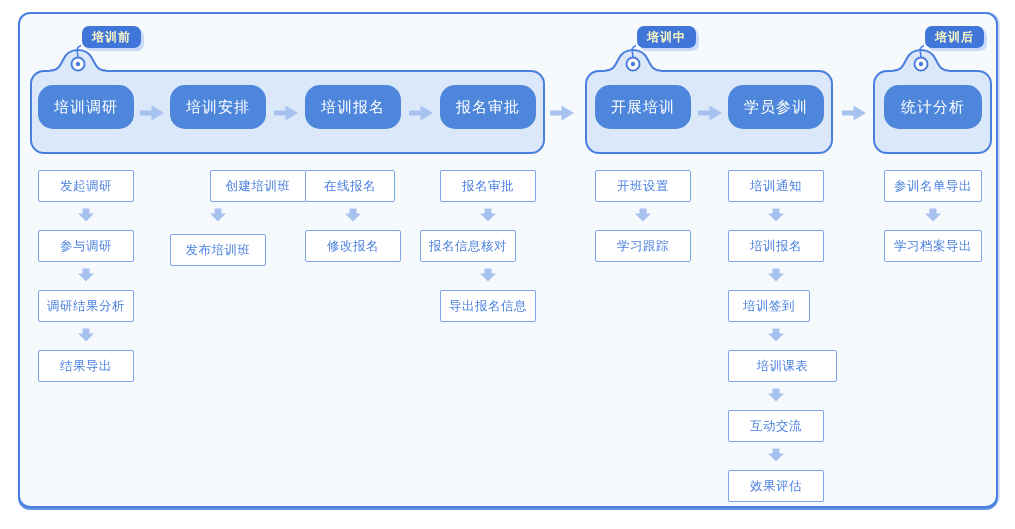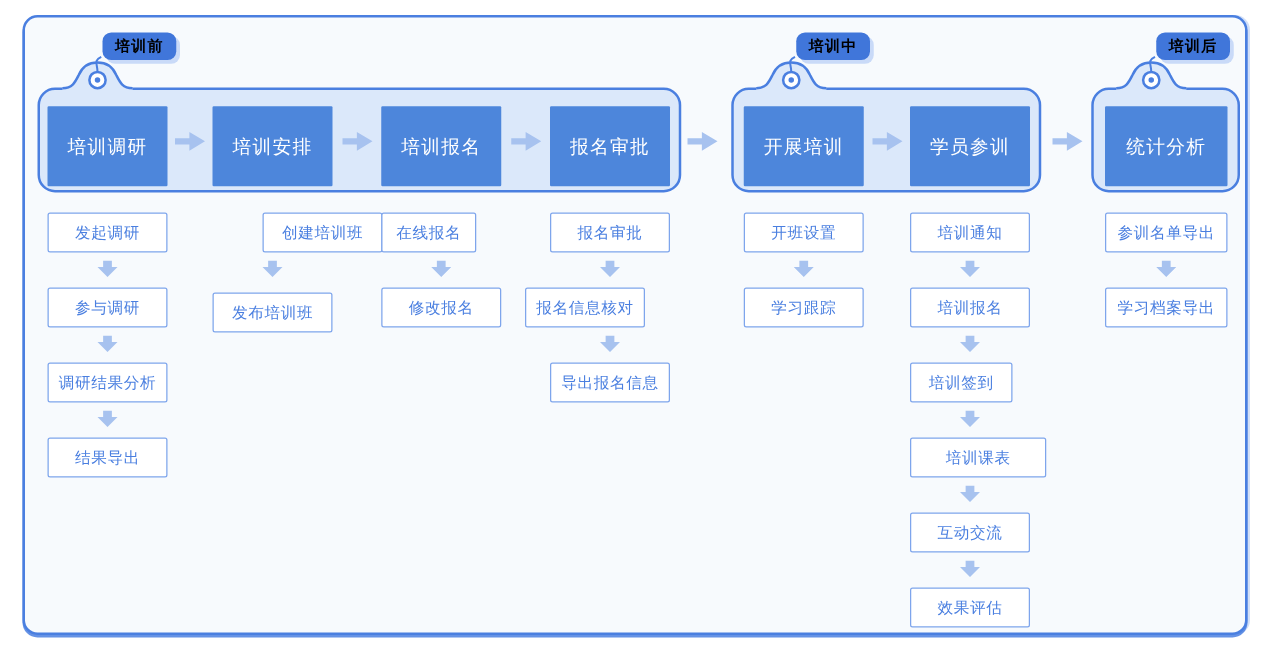--- a/index.html
+++ b/index.html
@@ -24,40 +24,40 @@
     box-shadow:0 2px 0 rgba(74,127,224,.85), 2px 0 0 rgba(74,127,224,.25);
   }
   .phase-group{
     position:absolute;top:70px;height:84px;
     background:var(--groupBg);
     border:2px solid var(--accent);
     border-radius:14px;
     box-sizing:border-box;
   }
   .main-box{
-    position:absolute;top:85px;height:64px;
+    position:absolute;top:85px;height:44px;
     background:var(--mainBox);
-    border-radius:1px;
+    border-radius:15px;
     color:#ffffff;font-size:15px;letter-spacing:1px;
     display:flex;align-items:center;justify-content:center;
     z-index:3;
   }
   .sub-box{
     position:absolute;height:32px;
     background:#ffffff;
     border:1px solid var(--subBorder);
     border-radius:2px;
     color:var(--subText);font-size:12.5px;letter-spacing:.5px;
     display:flex;align-items:center;justify-content:center;
     box-sizing:border-box;
   }
   .phase-tag{
     position:absolute;top:26px;height:22px;line-height:22px;
     padding:0 10px;
-    background:var(--tagBg);color:#000000;
+    background:var(--tagBg);color:#fef9c3;
     font-size:12px;font-weight:bold;letter-spacing:1px;
     border-radius:7px;
     box-shadow:3px 3px 0 var(--tagShadow);
     z-index:5;
   }
   .pin-svg{position:absolute;z-index:4;overflow:visible;}
   .arrow-wrap{position:absolute;z-index:2;display:block;line-height:0;}
 </style>
 </head>
 <body>
@@ -93,21 +93,21 @@
       </svg></span>
     <div class="sub-box" style="left: 170px; top: 170px; width: 96px; margin-left: 40px;">创建培训班</div>
     <span class="arrow-wrap" style="left: 209px; top: 208px;"><svg width="18" height="14" viewBox="0 0 18 14">
         <path d="M5.5,0.5 H12.5 V5.5 H17 L9,13.5 L1,5.5 H5.5 Z" fill="var(--arrow)"></path>
       </svg></span>
     <div class="sub-box" style="left: 170px; top: 234px; width: 96px;">发布培训班</div>
     <div class="main-box" style="left: 305px; width: 96px;">培训报名</div>
     <span class="arrow-wrap" style="left: 273px; top: 104px;"><svg width="26" height="18" viewBox="0 0 26 18">
         <path d="M1,6.5 H12.5 V1.5 L25,9 L12.5,16.5 V11.5 H1 Z" fill="var(--arrow)"></path>
       </svg></span>
-    <div class="sub-box" style="left: 305px; top: 170px; width: 76px;">在线报名</div>
+    <div class="sub-box" style="left: 305px; top: 170px; width: 90px;">在线报名</div>
     <span class="arrow-wrap" style="left: 344px; top: 208px;"><svg width="18" height="14" viewBox="0 0 18 14">
         <path d="M5.5,0.5 H12.5 V5.5 H17 L9,13.5 L1,5.5 H5.5 Z" fill="var(--arrow)"></path>
       </svg></span>
     <div class="sub-box" style="left: 305px; top: 230px; width: 96px;">修改报名</div>
     <div class="main-box" style="left: 440px; width: 96px;">报名审批</div>
     <span class="arrow-wrap" style="left: 408px; top: 104px;"><svg width="26" height="18" viewBox="0 0 26 18">
         <path d="M1,6.5 H12.5 V1.5 L25,9 L12.5,16.5 V11.5 H1 Z" fill="var(--arrow)"></path>
       </svg></span>
     <div class="sub-box" style="left: 440px; top: 170px; width: 96px;">报名审批</div>
     <span class="arrow-wrap" style="left: 479px; top: 208px;"><svg width="18" height="14" viewBox="0 0 18 14">

